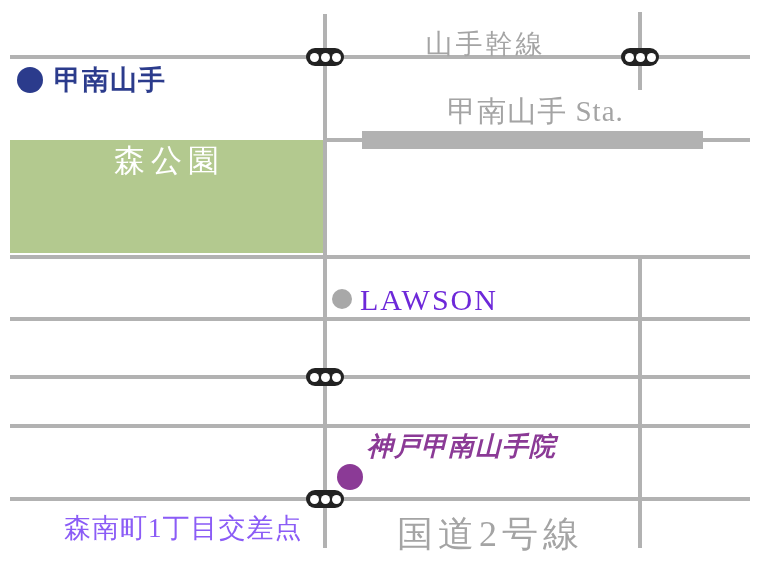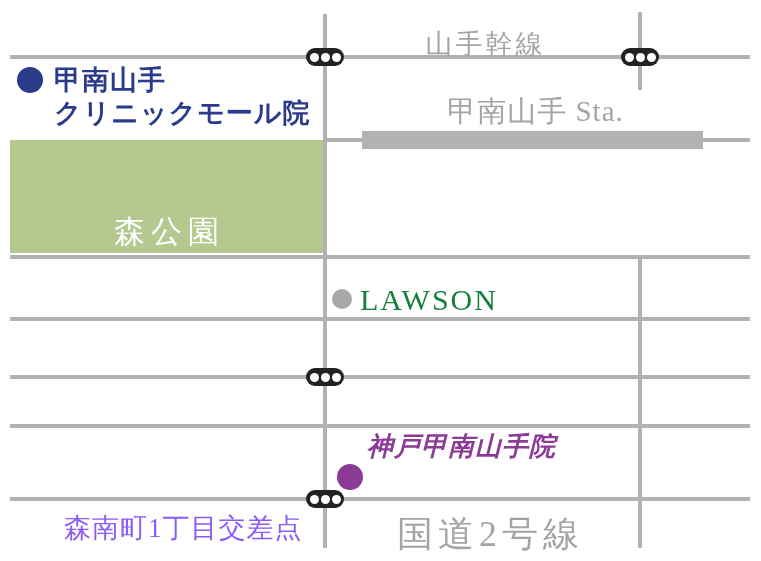--- a/index.html
+++ b/index.html
@@ -5,38 +5,38 @@
   html,body{margin:0;padding:0;background:#fff;}
   .map{
     position:relative;width:761px;height:561px;background:#fff;overflow:hidden;
     font-family:"Liberation Serif","DejaVu Serif",serif;
   }
   .road{position:absolute;background:#b2b2b2;}
   .road.h{height:4px;}
   .road.v{width:4px;}
   .station-bar{position:absolute;background:#b2b2b2;}
   .park{
-    position:absolute;display:flex;align-items:flex-end;justify-content:center;
+    position:absolute;display:flex;align-items:flex-start;justify-content:center;
   }
   .park-label{color:#ffffff;font-size:31px;letter-spacing:6px;padding-left:6px;}
   .signal{
     position:absolute;width:38px;height:18px;border-radius:9px;
     display:flex;align-items:center;justify-content:center;gap:2px;
   }
   .signal i{display:block;width:9px;height:9px;border-radius:50%;background:#ffffff;}
   .road-label{position:absolute;color:#a4a4a4;white-space:nowrap;}
   .marker-dot{position:absolute;border-radius:50%;}
   .poi-text{position:absolute;white-space:nowrap;}
   .lbl-yamate{left:398px;top:26px;width:175px;text-align:center;font-size:27px;letter-spacing:3px;}
   .lbl-station{left:408px;top:92px;width:255px;text-align:center;font-size:29px;letter-spacing:1px;}
   .lbl-route2{left:388px;top:510px;width:205px;text-align:center;font-size:36px;letter-spacing:5px;}
   .lbl-intersection{left:64px;top:510px;font-size:27px;letter-spacing:1px;color:#8b5cf6;}
   .clinic-mall{left:54px;top:64px;font-size:27px;line-height:33px;letter-spacing:1px;font-weight:bold;font-family:Liberation Serif, serif;}
   .clinic-main{left:367px;top:431px;font-size:26px;line-height:32px;letter-spacing:1px;font-weight:bold;font-style:italic;}
-  .lawson-text{left:360px;top:283px;font-size:30px;letter-spacing:2px;color:#15803d;}
+  .lawson-text{left:360px;top:283px;font-size:30px;letter-spacing:2px;color:#6d28d9;}
 </style>
 </head>
 <body>
 
 <div class="map">
 
   <div class="road h" style="left:10px;top:55px;width:740px;"></div>
   <div class="road h" style="left:326px;top:138px;width:424px;"></div>
   <div class="road h" style="left:10px;top:255px;width:740px;"></div>
   <div class="road h" style="left:10px;top:317px;width:740px;"></div>
@@ -76,21 +76,20 @@
     </div>
 
   <div class="road-label lbl-station">甲南山手 Sta.</div>
   <div class="road-label lbl-yamate">山手幹線</div>
   <div class="road-label lbl-route2">国道2号線</div>
   <div class="road-label lbl-intersection">森南町1丁目交差点</div>
 
   <div class="marker-dot" style="left:17px;top:67px;width:26px;height:26px;background:#2b3b8c;"></div>
   <div class="poi-text clinic-mall" style="color:#2b3b8c;">
     <span>甲南山手</span><br>
-    <span>クリニックモール院</span>
   </div>
 
   <div class="marker-dot" style="left:332px;top:289px;width:20px;height:20px;background:#a8a8a8;"></div>
   <div class="poi-text lawson-text">LAWSON</div>
 
   <div class="marker-dot" style="left:337px;top:464px;width:26px;height:26px;background:#8b3a96;"></div>
   <div class="poi-text clinic-main" style="color:#8b3a96;">
     <span>神戸甲南山手院</span><br>
   </div>
 

